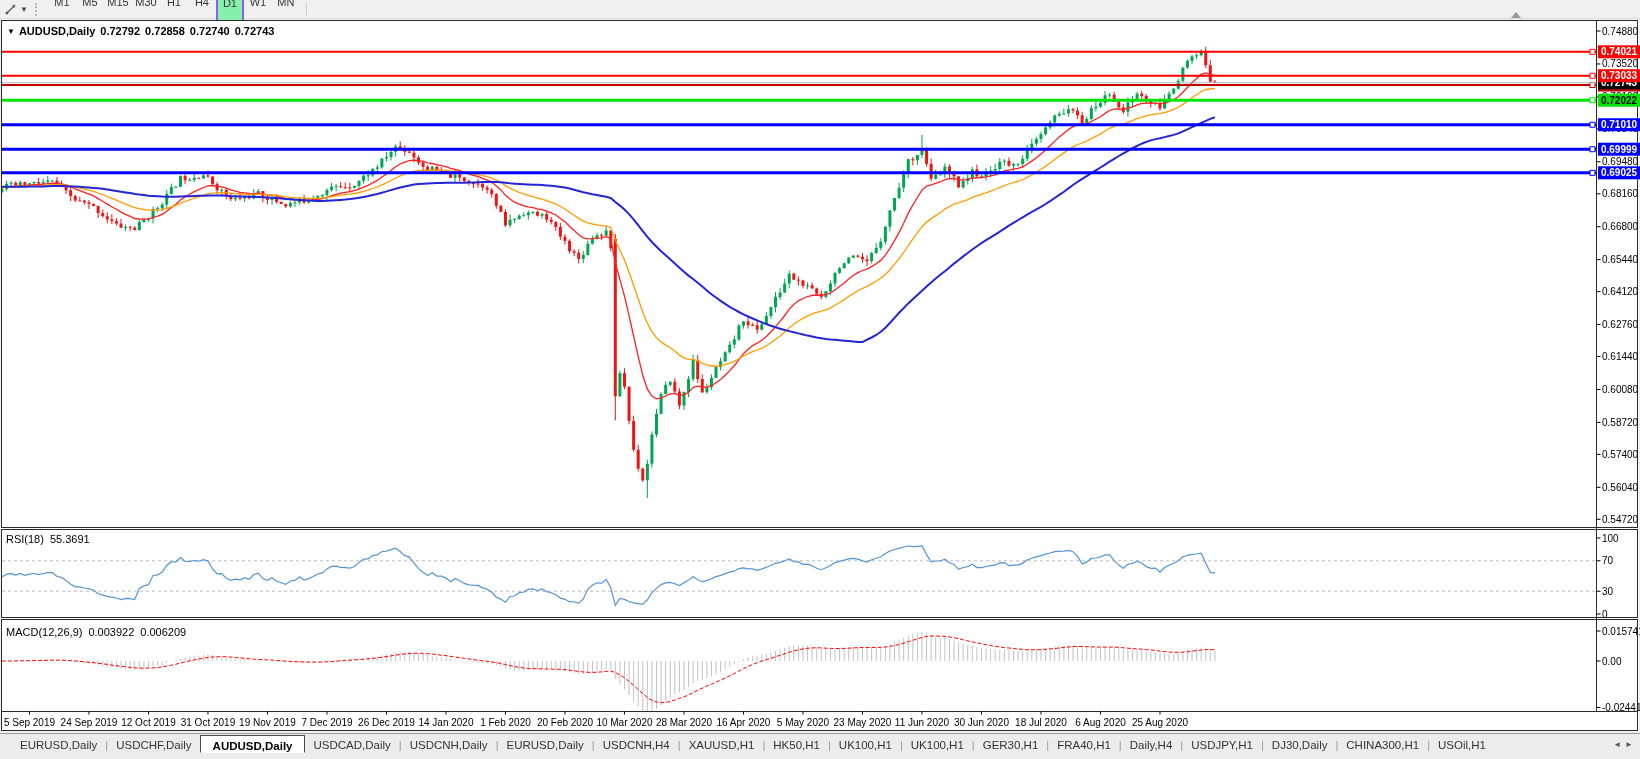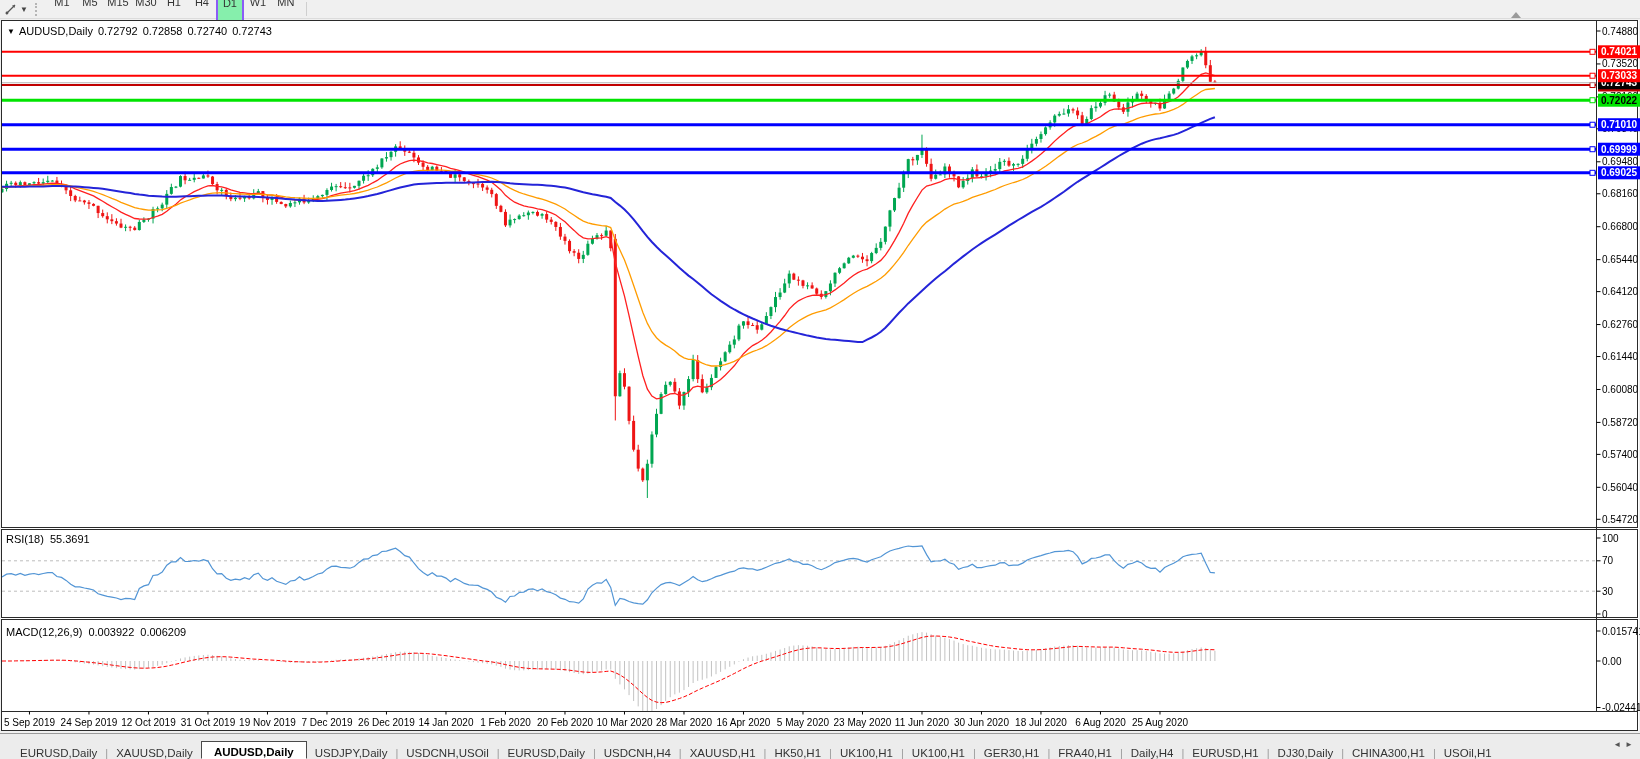--- a/index.html
+++ b/index.html
@@ -6,29 +6,29 @@
   body{width:1640px;height:759px;background:#f0f0f0;font-family:"Liberation Sans",sans-serif;overflow:hidden;position:relative}
   
   .toolbar{position:absolute;top:0;left:0;width:1640px;height:19px;background:#f0f0f0;display:flex;align-items:center;border-bottom:1px solid #dcdcdc;box-sizing:border-box}
   .tool-icon{width:18px;height:16px;display:flex;align-items:center;justify-content:center;margin-left:2px}
   .caret{font-size:8px;color:#444;margin:0 3px 0 0}
   .grip{width:5px;height:13px;border-left:2px dotted #b5b5b5;margin:0 6px 0 4px}
   .tf-btn{min-width:28px;height:32px;line-height:16px;text-align:center;font-size:11px;color:#333;border:1px solid transparent;box-sizing:border-box;cursor:default}
   .tf-btn.active{background:#86efac;border:2px solid #8b5cf6}
   .tool-sep{width:1px;height:14px;background:#cfcfcf;margin:0 6px}
   
-  .hdr{position:absolute;top:25px;left:7px;font-size:11px;font-weight:400;color:#000;z-index:5;white-space:nowrap}
+  .hdr{position:absolute;top:25px;left:7px;font-size:11px;font-weight:700;color:#000;z-index:5;white-space:nowrap}
   .hdr span{margin-right:5px}
   .hdr .tri{font-size:8px;margin-right:4px;vertical-align:1px}
   .pane-label{position:absolute;font-size:11px;color:#000;z-index:5;white-space:nowrap}
   .pane-label span{margin-right:6px}
   #rsiLabel{top:533px;left:6px}
   #macdLabel{top:626px;left:6px}
   
-  .tabbar{position:absolute;top:733px;left:0;width:1640px;height:26px;background:#ececec;border-top:1px solid #9a9a9a;display:flex;align-items:flex-end;box-sizing:border-box;padding-left:12px;overflow:hidden}
+  .tabbar{position:absolute;top:733px;left:0;width:1640px;height:26px;background:#ececec;border-top:1px solid #9a9a9a;display:flex;align-items:flex-start;box-sizing:border-box;padding-left:12px;overflow:hidden}
   .tab{font-size:11.5px;color:#333;padding:5px 8px 0 8px;white-space:nowrap;cursor:default}
   .tab.active{background:#fff;border:1px solid #4a4a4a;border-bottom:1px solid #fff;font-weight:700;color:#000;margin-top:1px;padding:4px 12px 0 12px}
   .tab-sep{color:#9b9b9b;font-size:11px;padding-top:5px;cursor:default}
   .tab-scroll{position:absolute;right:3px;top:740px;z-index:6;font-size:8px;color:#555;letter-spacing:4px;cursor:default}
   svg{position:absolute;top:0;left:0}
   text{font-family:"Liberation Sans",sans-serif}
 </style>
 </head>
 <body>
 
@@ -1029,45 +1029,45 @@
 <div class="pane-label" id="rsiLabel">
   <span>RSI(18)</span><span>55.3691</span>
 </div>
 <div class="pane-label" id="macdLabel">
   <span>MACD(12,26,9)</span><span>0.003922</span><span>0.006209</span>
 </div>
 
 <div class="tabbar" id="tabbar">
     <span class="tab">EURUSD,Daily</span>
     <span class="tab-sep">|</span>
-    <span class="tab">XAUUSD,Daily</span>
+    <span class="tab">USDCHF,Daily</span>
     <span class="tab active">AUDUSD,Daily</span>
-    <span class="tab">USDJPY,Daily</span>
-    <span class="tab-sep">|</span>
-    <span class="tab">USDCNH,USOil</span>
+    <span class="tab">USDCAD,Daily</span>
+    <span class="tab-sep">|</span>
+    <span class="tab">USDCNH,Daily</span>
     <span class="tab-sep">|</span>
     <span class="tab">EURUSD,Daily</span>
     <span class="tab-sep">|</span>
     <span class="tab">USDCNH,H4</span>
     <span class="tab-sep">|</span>
     <span class="tab">XAUUSD,H1</span>
     <span class="tab-sep">|</span>
     <span class="tab">HK50,H1</span>
     <span class="tab-sep">|</span>
     <span class="tab">UK100,H1</span>
     <span class="tab-sep">|</span>
     <span class="tab">UK100,H1</span>
     <span class="tab-sep">|</span>
     <span class="tab">GER30,H1</span>
     <span class="tab-sep">|</span>
     <span class="tab">FRA40,H1</span>
     <span class="tab-sep">|</span>
     <span class="tab">Daily,H4</span>
     <span class="tab-sep">|</span>
-    <span class="tab">EURUSD,H1</span>
+    <span class="tab">USDJPY,H1</span>
     <span class="tab-sep">|</span>
     <span class="tab">DJ30,Daily</span>
     <span class="tab-sep">|</span>
     <span class="tab">CHINA300,H1</span>
     <span class="tab-sep">|</span>
     <span class="tab">USOil,H1</span>
   </div>
 <div class="tab-scroll">
   <span>◄</span><span>►</span>
 </div>

